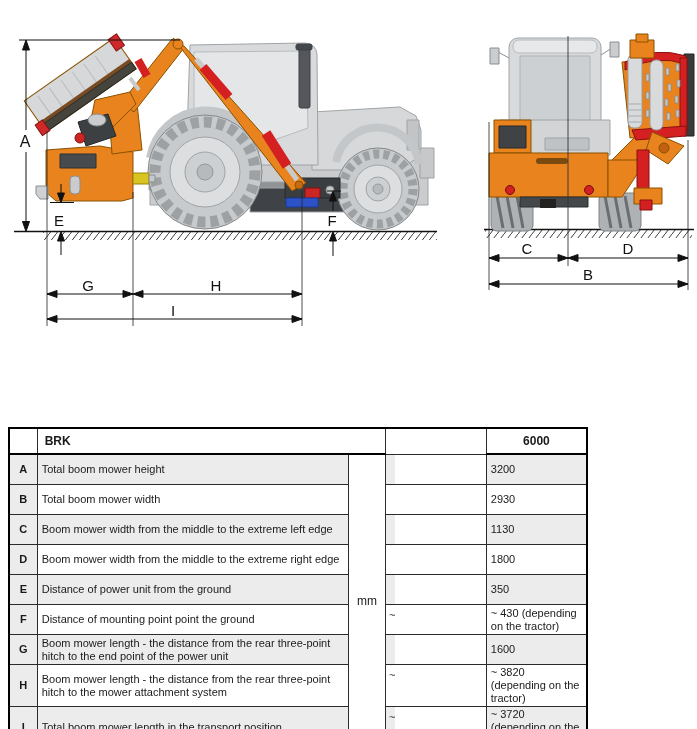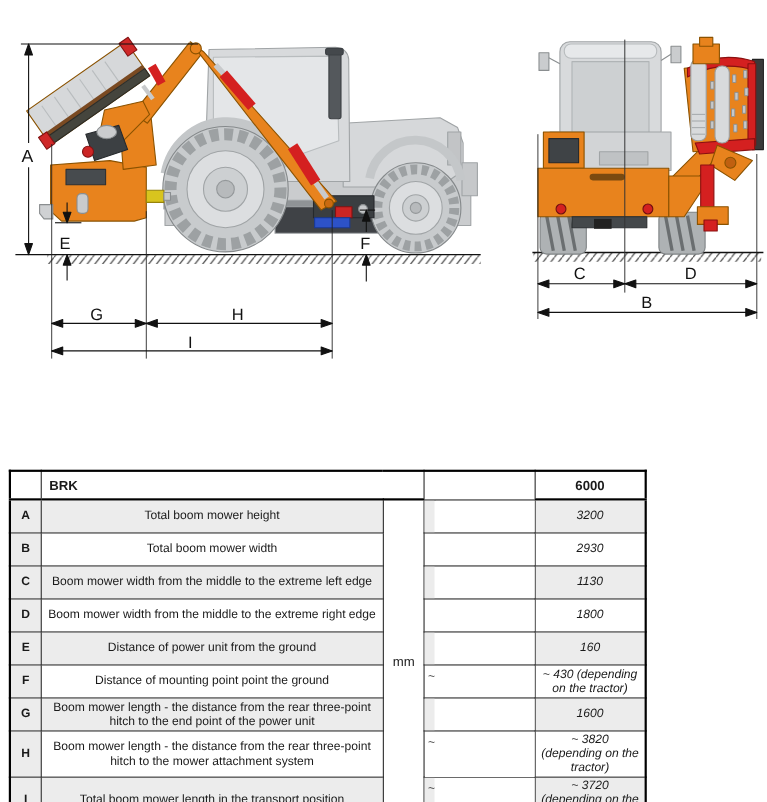--- a/index.html
+++ b/index.html
@@ -12,23 +12,23 @@
              width:580px;font-size:11px;line-height:13px;color:#1a1a1a;
              border:2px solid #000;}
   table.spec th,table.spec td{border:1px solid #2b2b2b;padding:1px 4px;vertical-align:middle;
              overflow:hidden;}
   table.spec thead th{height:22px;font-size:12px;font-weight:bold;background:#fff;border-bottom:2px solid #000;}
   table.spec thead th.series{text-align:left;padding-left:7px;}
   table.spec thead th.model{text-align:center;margin-left:36px;}
   table.spec thead th.ghost-h{border-bottom:none;}
   table.spec tbody td{height:27px;}
   td.letter{text-align:center;font-weight:bold;background:#ececec;}
-  td.desc{padding-left:7px;text-align:center;}
+  td.desc{padding-left:7px;}
   td.unit{text-align:center;font-size:12px;background:#fff;}
-  td.value{text-align:center;font-style:italic;}
+  td.value{}
   tbody tr:nth-child(odd) td.desc,
   tbody tr:nth-child(odd) td.value{background:#ececec;}
   td.ghost{background:#fff;border-top:none;border-bottom:none;position:relative;padding:0;}
   td.ghost::before{content:"";position:absolute;left:-1px;top:-1px;width:11px;height:1px;background:#2b2b2b;}
   tbody tr:nth-child(odd) td.ghost::after{content:"";position:absolute;left:-1px;top:0;bottom:0;width:10px;background:#ececec;}
   td.ghost .frag{position:absolute;left:3px;top:4px;font-size:11px;color:#333;z-index:2;}
 </style>
 </head>
 <body>
 
@@ -326,21 +326,21 @@
             <span class="frag"></span>
           </td>
       <td class="value">1800</td>
     </tr>
     <tr>
       <td class="letter">E</td>
       <td class="desc">Distance of power unit from the ground</td>
       <td class="ghost">
             <span class="frag"></span>
           </td>
-      <td class="value">160</td>
+      <td class="value">350</td>
     </tr>
     <tr>
       <td class="letter">F</td>
       <td class="desc">Distance of mounting point point the ground</td>
       <td class="ghost">
             <span class="frag">~</span>
           </td>
       <td class="value">~ 430 (depending on the tractor)</td>
     </tr>
     <tr>

